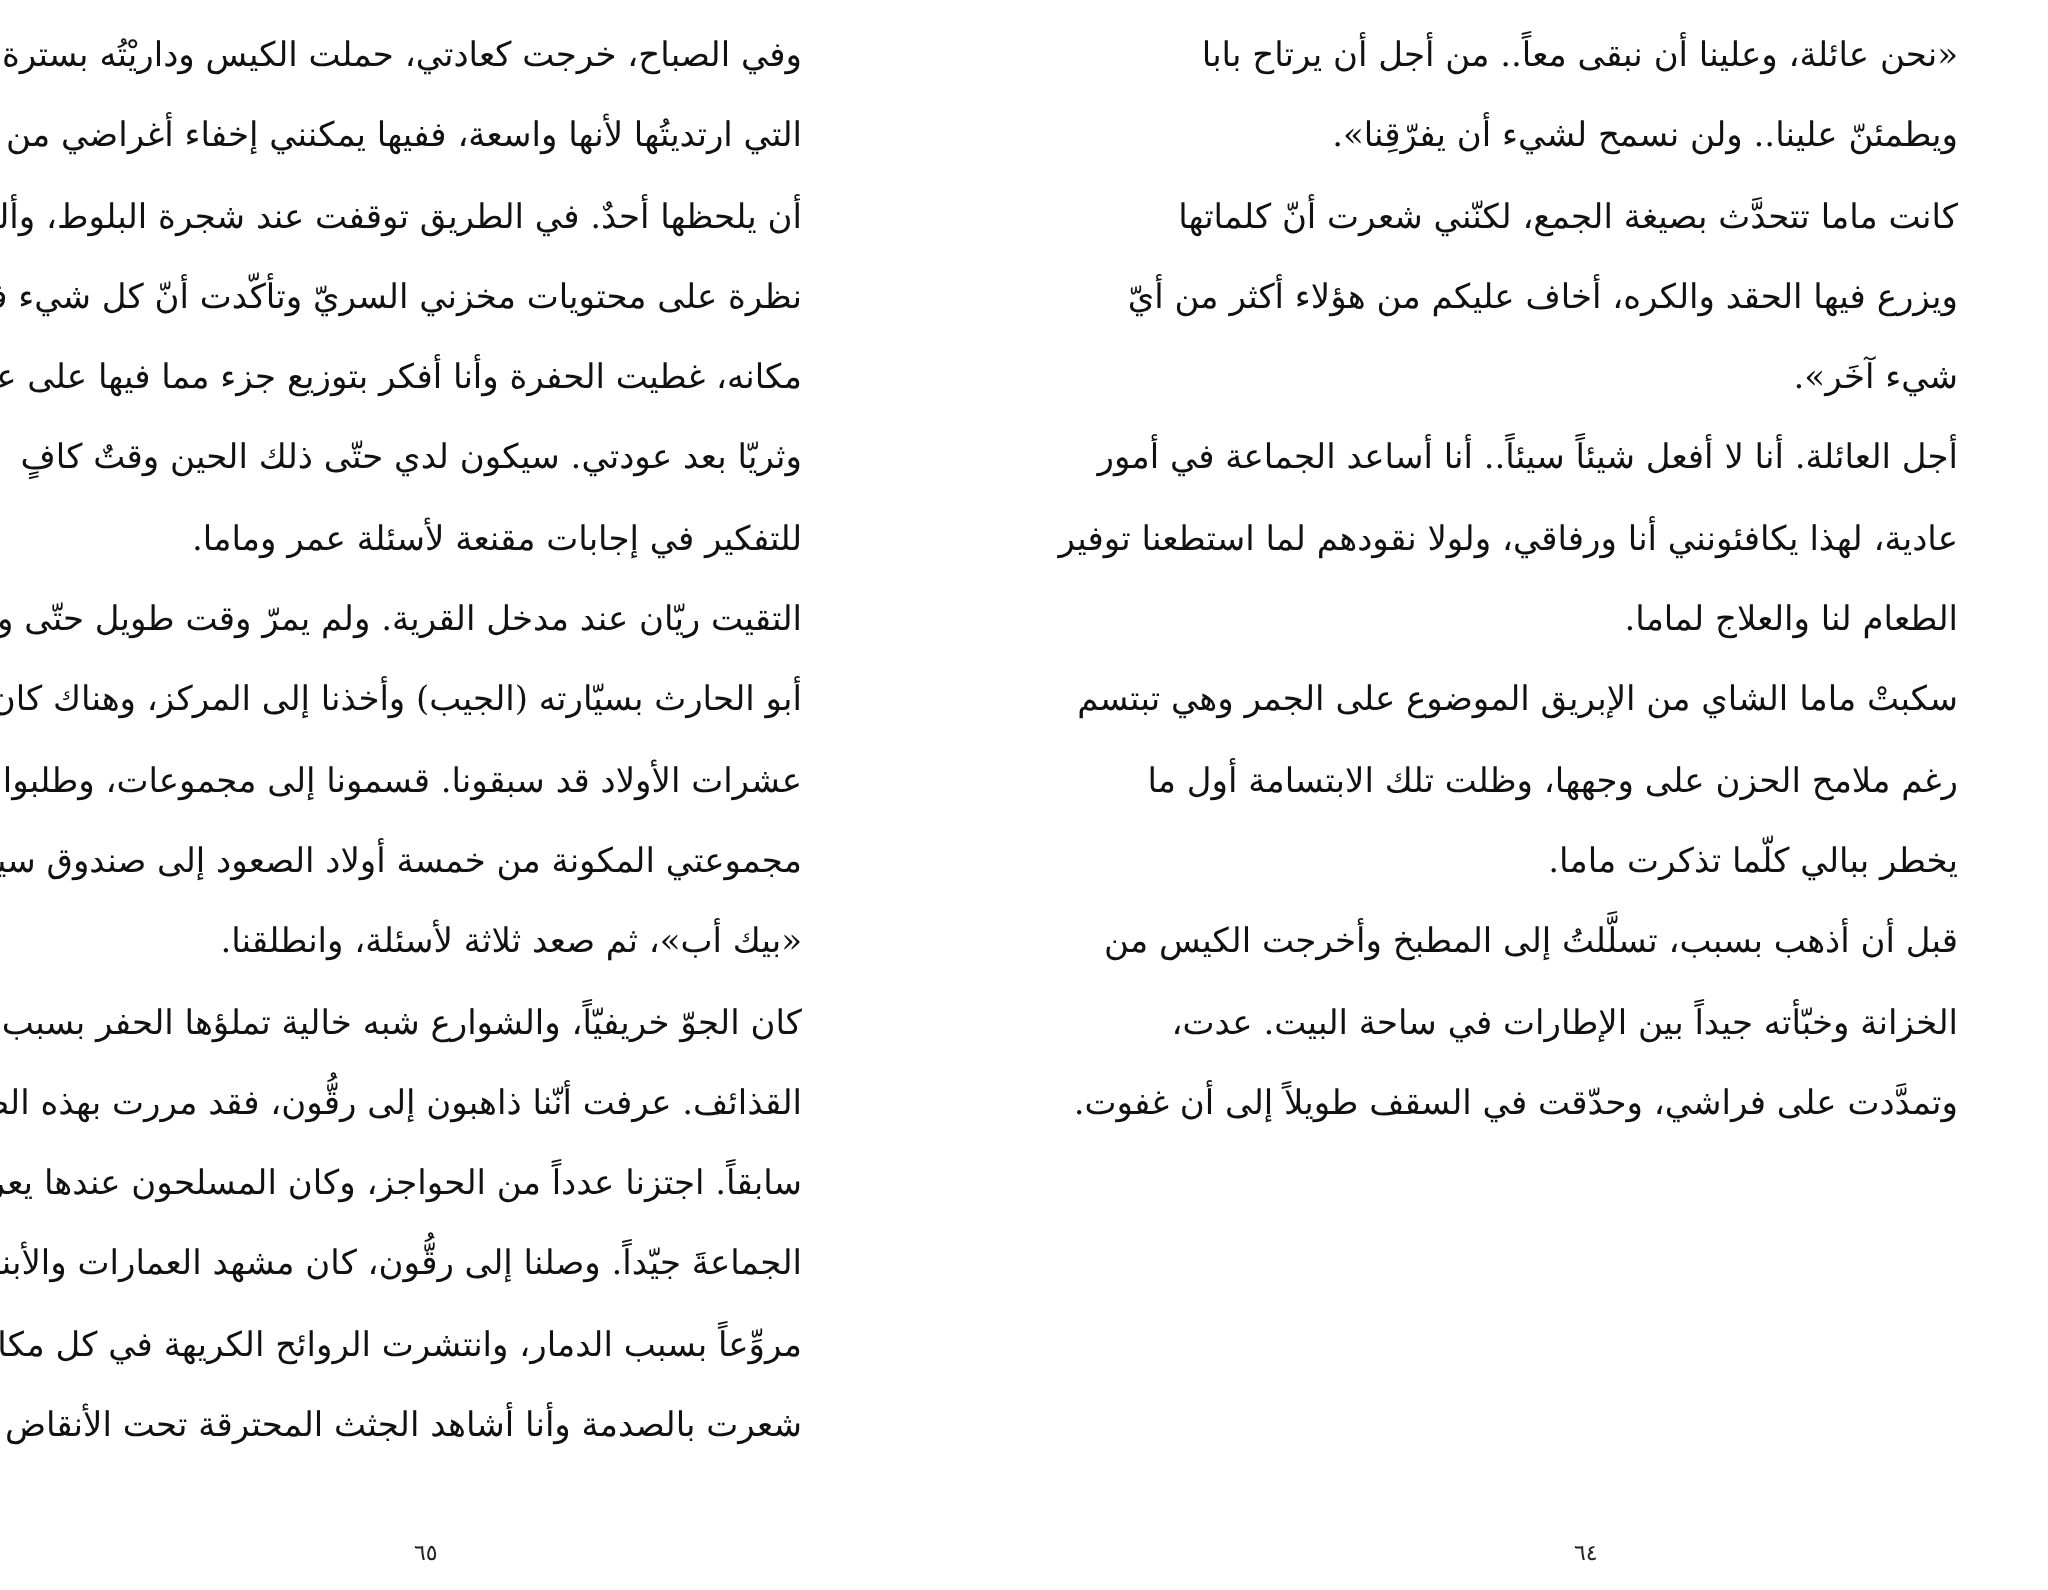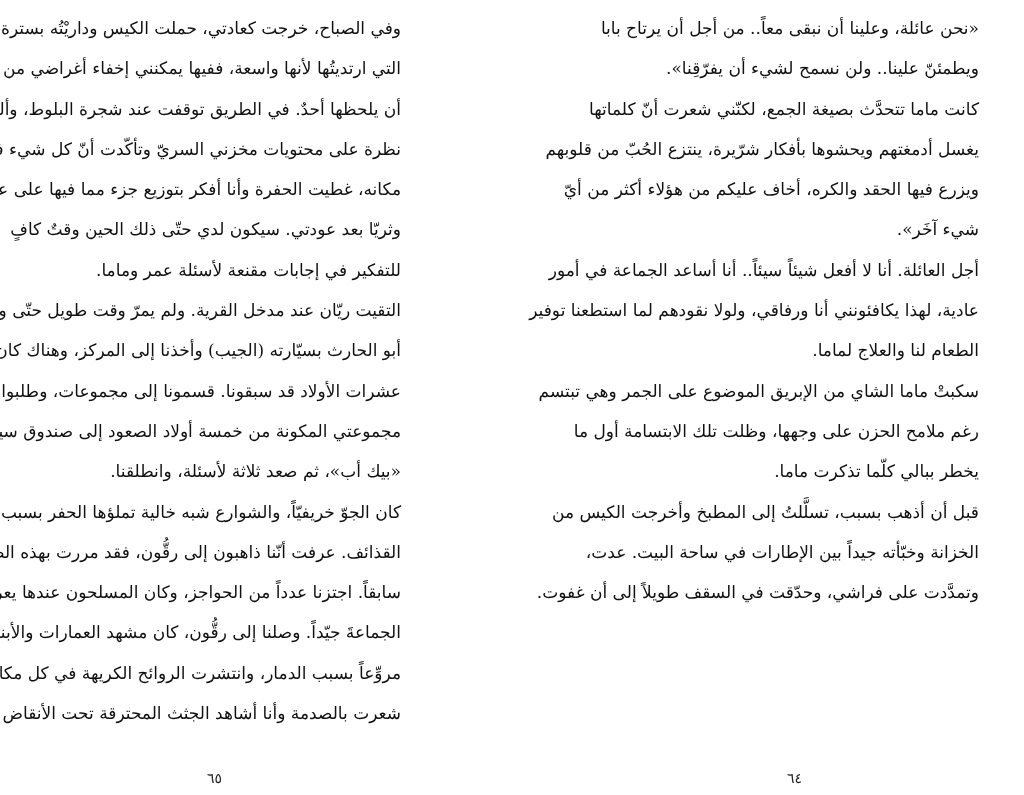--- a/index.html
+++ b/index.html
@@ -40,21 +40,21 @@
       text-align-last: justify;
       height: 40.3px;
       overflow: visible;
     }
     .line.last {
       text-align-last: right;
     }
     .page-number {
       position: absolute;
       top: 762px;
-      font-size: 14px;
+      font-size: 11px;
       direction: rtl;
       color: #222222;
     }
     .page-left .page-number { left: 180px; }
     .page-right .page-number { left: 182px; }
   </style>
 </head>
 <body>
 
 <div class="spread">
@@ -81,21 +81,20 @@
         <span class="line">شعرت بالصدمة وأنا أشاهد الجثث المحترقة تحت الأنقاض</span>
       </div>
     <div class="page-number">٦٥</div>
   </div>
 
   <div class="page page-right">
     <div class="page-body" id="right-body">
         <span class="line">«نحن عائلة، وعلينا أن نبقى معاً.. من أجل أن يرتاح بابا</span>
         <span class="line last">ويطمئنّ علينا.. ولن نسمح لشيء أن يفرّقِنا».</span>
         <span class="line">كانت ماما تتحدَّث بصيغة الجمع، لكنّني شعرت أنّ كلماتها</span>
-        <span class="line">يغسل أدمغتهم ويحشوها بأفكار شرّيرة، ينتزع الحُبّ من قلوبهم</span>
         <span class="line">ويزرع فيها الحقد والكره، أخاف عليكم من هؤلاء أكثر من أيّ</span>
         <span class="line last">شيء آخَر».</span>
         <span class="line">أجل العائلة. أنا لا أفعل شيئاً سيئاً.. أنا أساعد الجماعة في أمور</span>
         <span class="line">عادية، لهذا يكافئونني أنا ورفاقي، ولولا نقودهم لما استطعنا توفير</span>
         <span class="line last">الطعام لنا والعلاج لماما.</span>
         <span class="line">سكبتْ ماما الشاي من الإبريق الموضوع على الجمر وهي تبتسم</span>
         <span class="line">رغم ملامح الحزن على وجهها، وظلت تلك الابتسامة أول ما</span>
         <span class="line last">يخطر ببالي كلّما تذكرت ماما.</span>
         <span class="line">قبل أن أذهب بسبب، تسلَّلتُ إلى المطبخ وأخرجت الكيس من</span>
         <span class="line">الخزانة وخبّأته جيداً بين الإطارات في ساحة البيت. عدت،</span>

